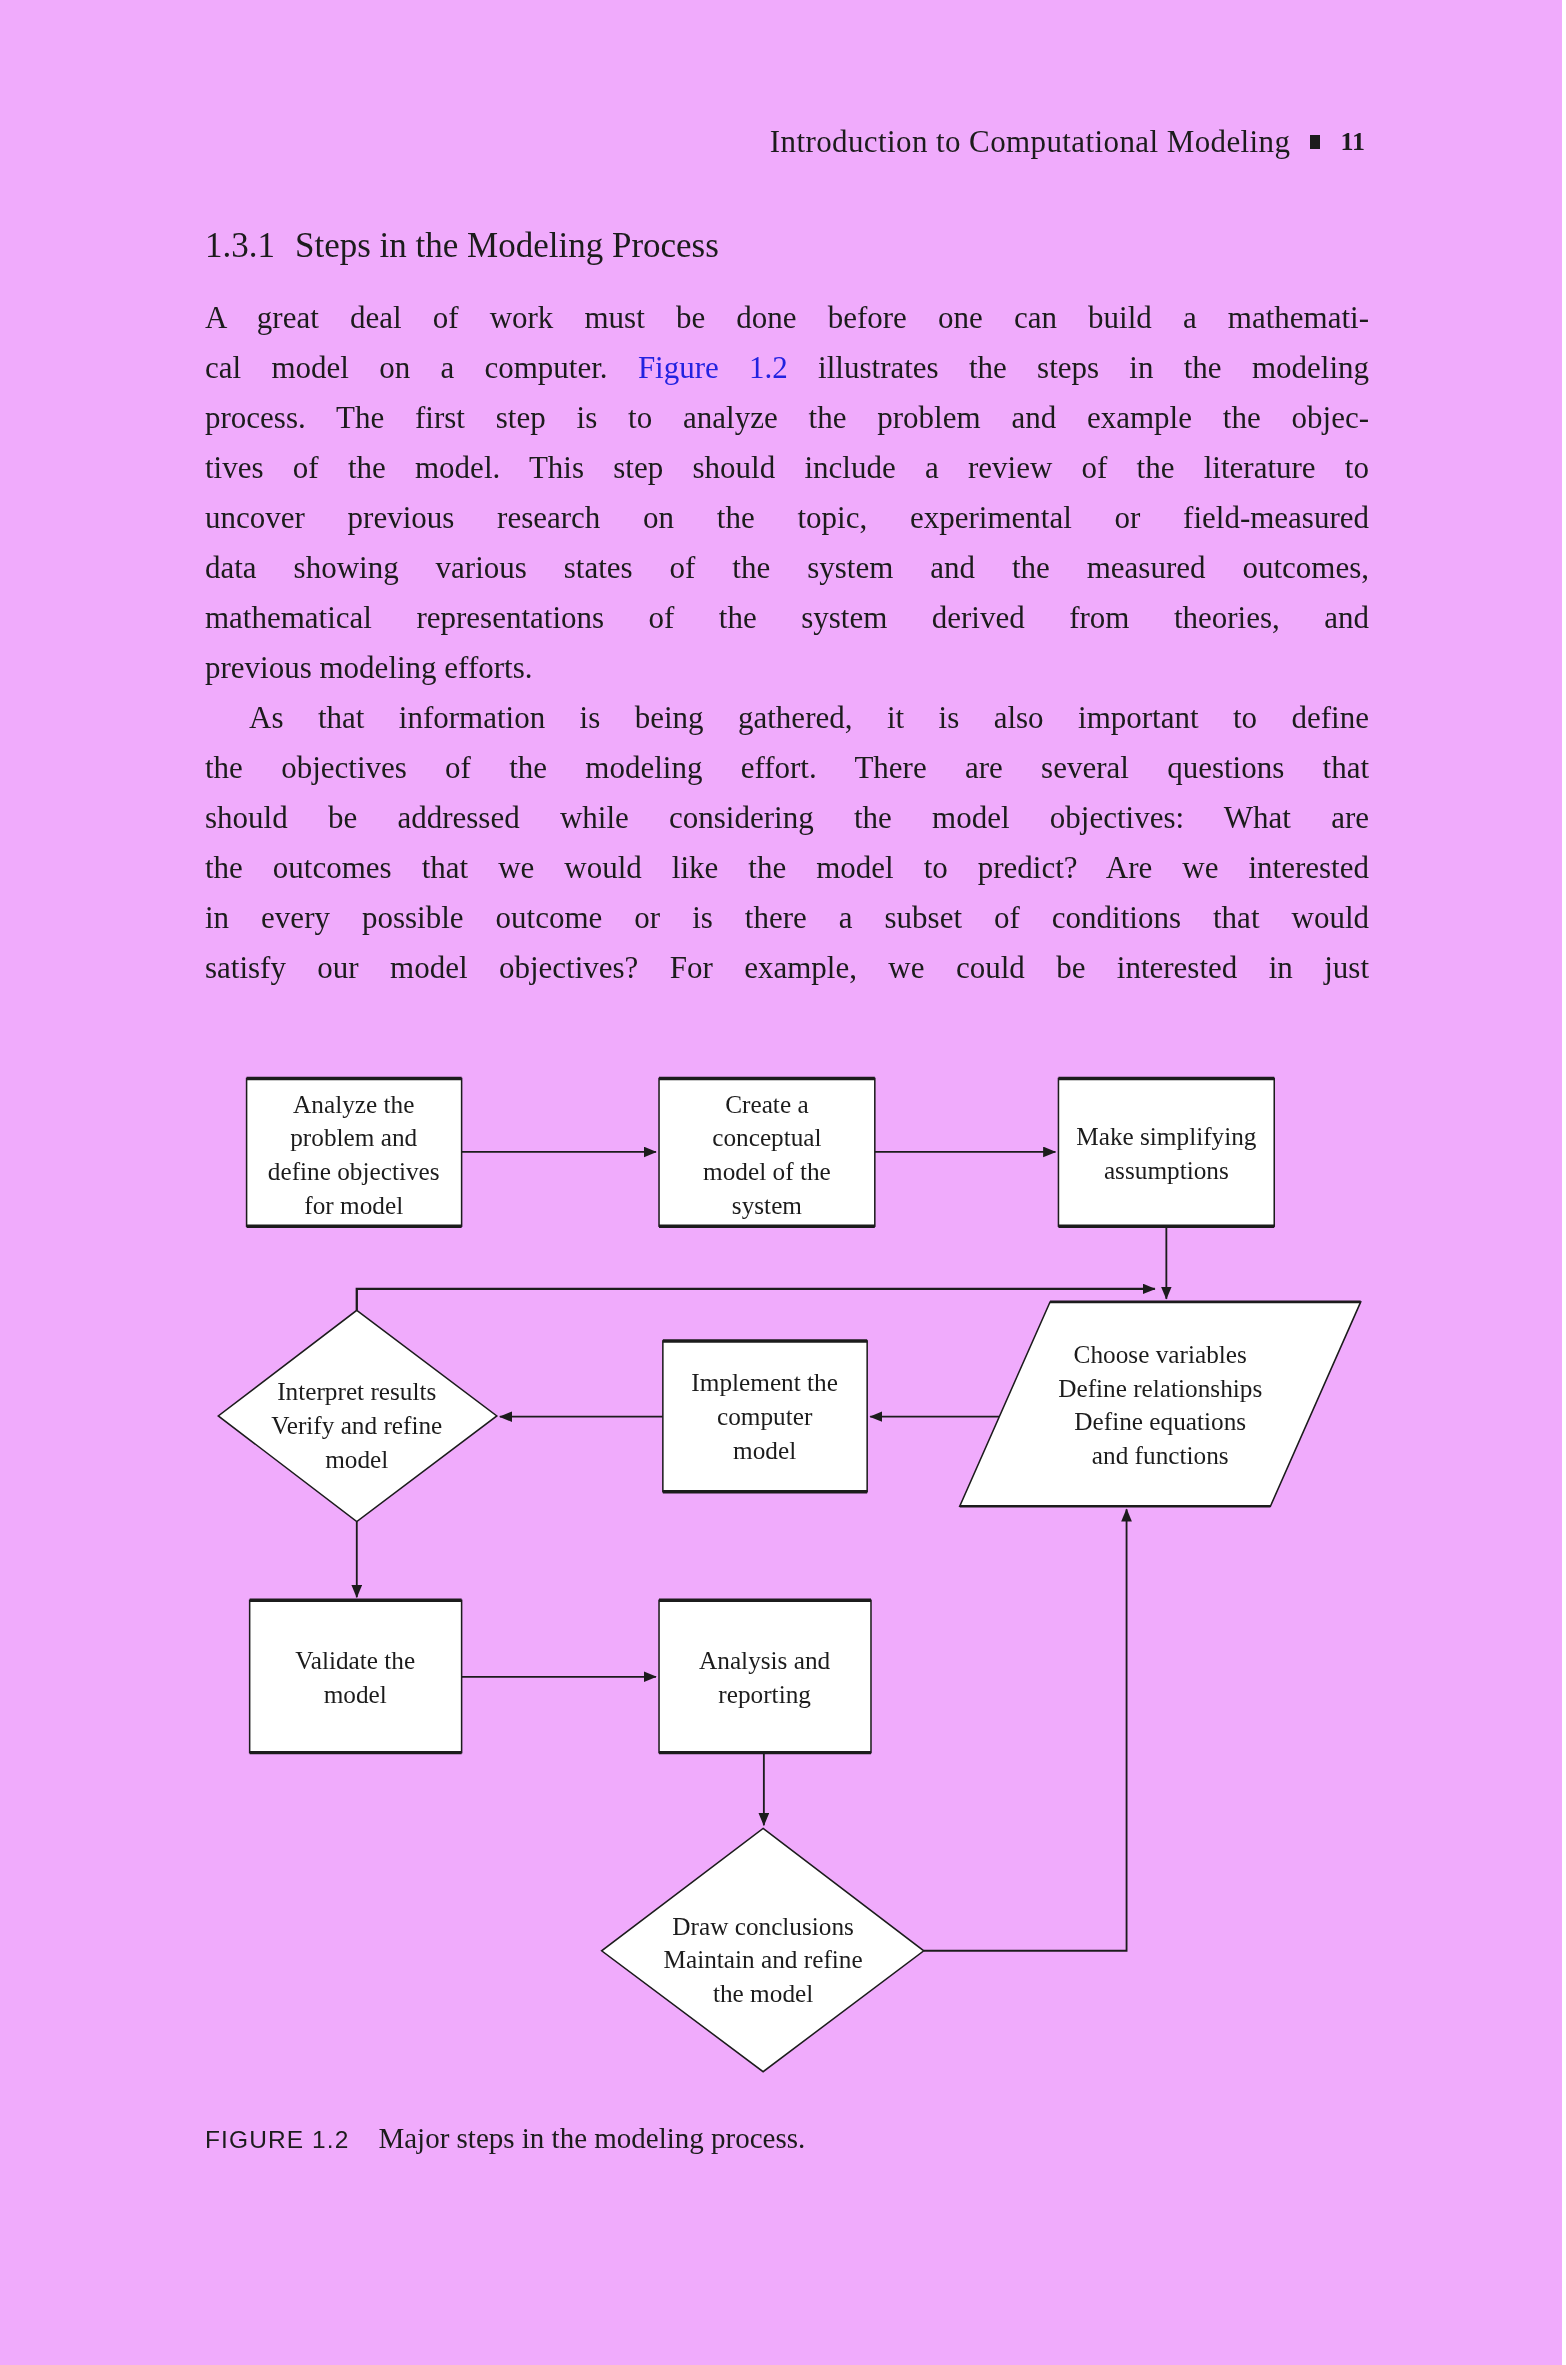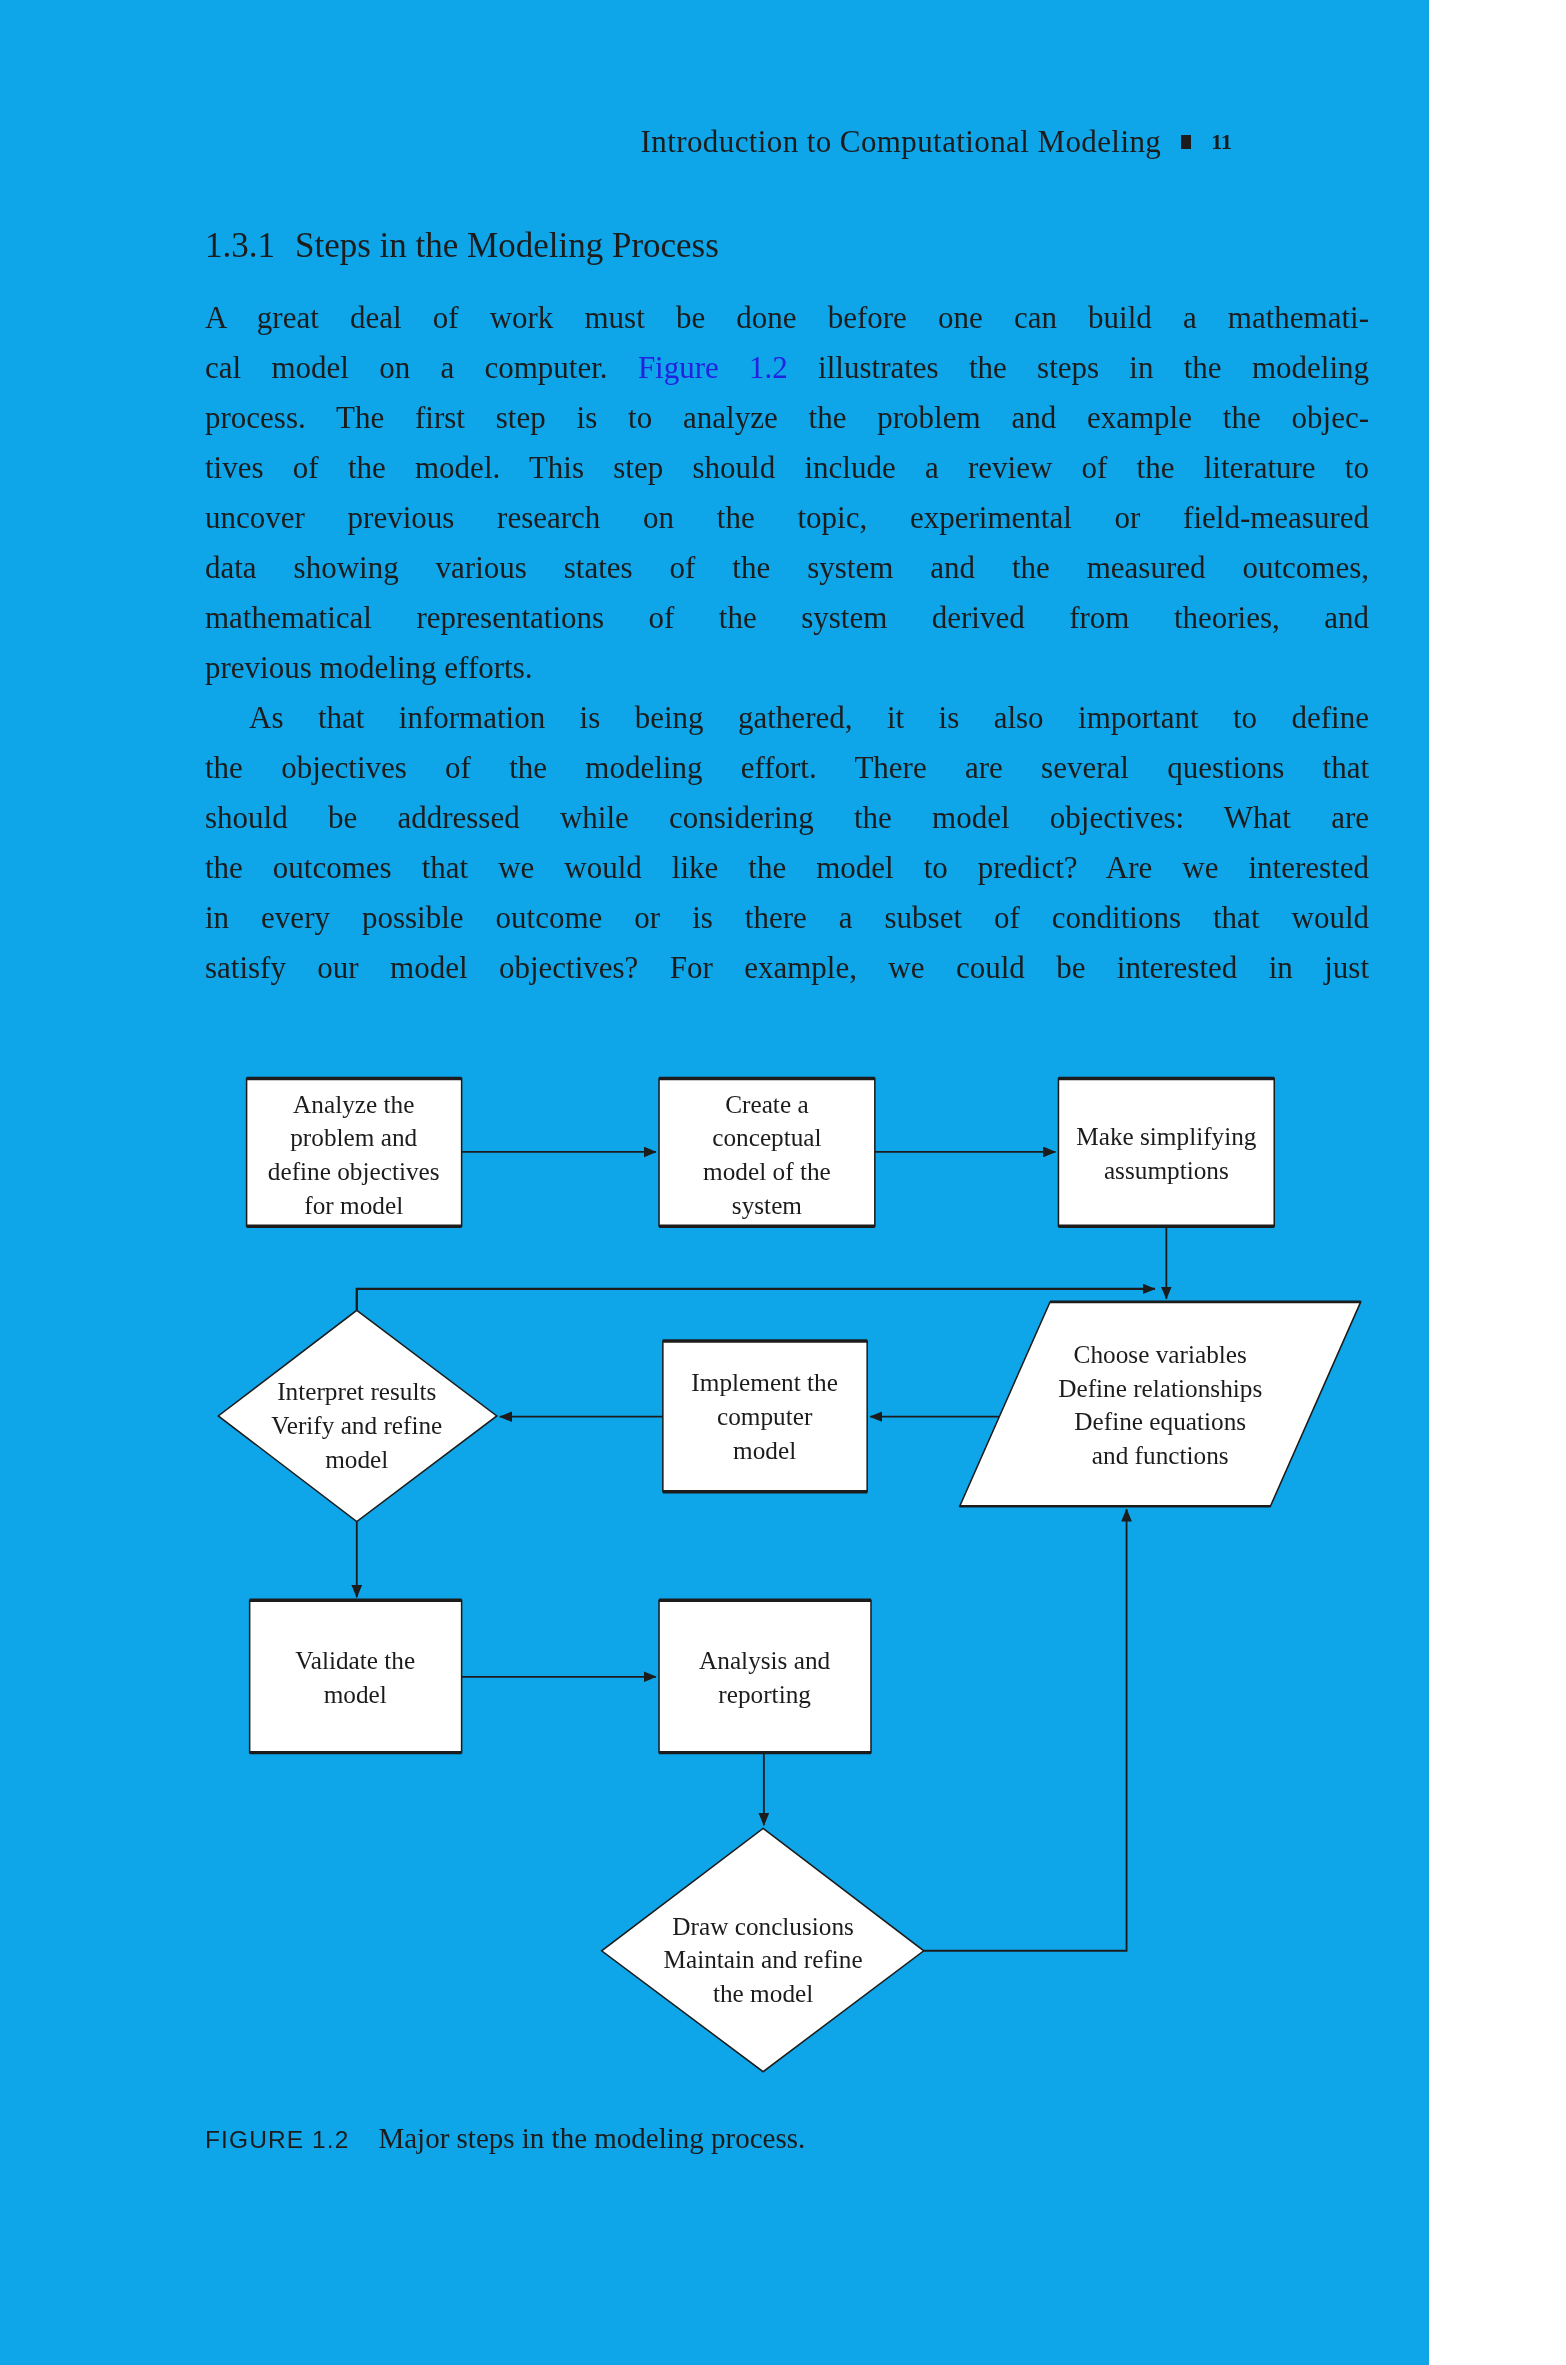--- a/index.html
+++ b/index.html
@@ -1,31 +1,32 @@
 <!DOCTYPE html>
 <html style="font-size:12.2px"><head>
 <meta charset="utf-8">
 <style>
   html,body{margin:0;padding:0;background:#ffffff;}
   #page{
     position:relative;
-    width:1429px;height:2366px;
-    background:#0ea5e9;
+    width:1551px;height:2366px;
+    background:#f0abfc;
     font-family:"Liberation Serif","DejaVu Serif",serif;
     color:#1c1c1c;
     overflow:hidden;
+    padding-left:11px;
   }
   
   .running-header{
     position:absolute;top:122px;right:197px;height:40px;
     display:flex;align-items:center;gap:20px;
     font-size:31px;letter-spacing:0.4px;white-space:nowrap;
   }
   .sq{width:10px;height:13.8px;background:#1c1c1c;display:inline-block;}
-  .pagenum{font-weight:bold;font-size:22px;letter-spacing:0;}
+  .pagenum{font-weight:bold;font-size:26px;letter-spacing:0;}
   
   .section-heading{
     position:absolute;left:205px;top:226px;
     font-size:35px;white-space:nowrap;
   }
   .section-heading .num{margin-right:20px;text-align:right;}
   
   .textblock{
     position:absolute;left:205px;top:293px;width:1164px;
     font-size:31px;

